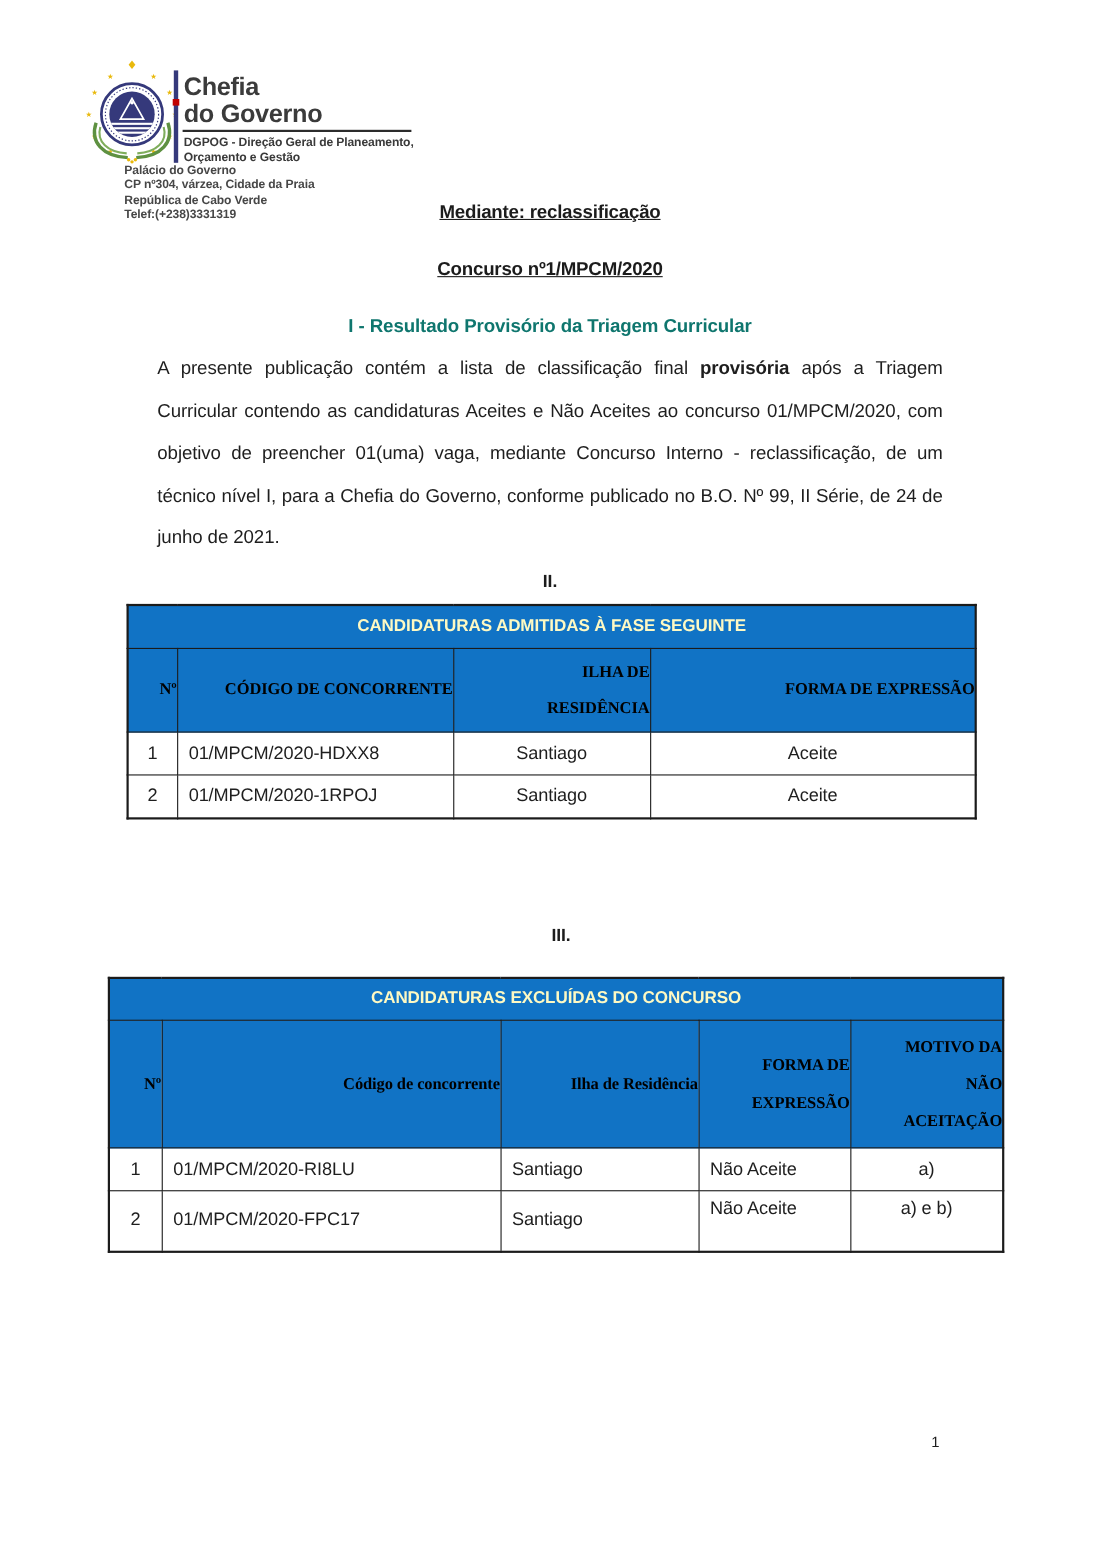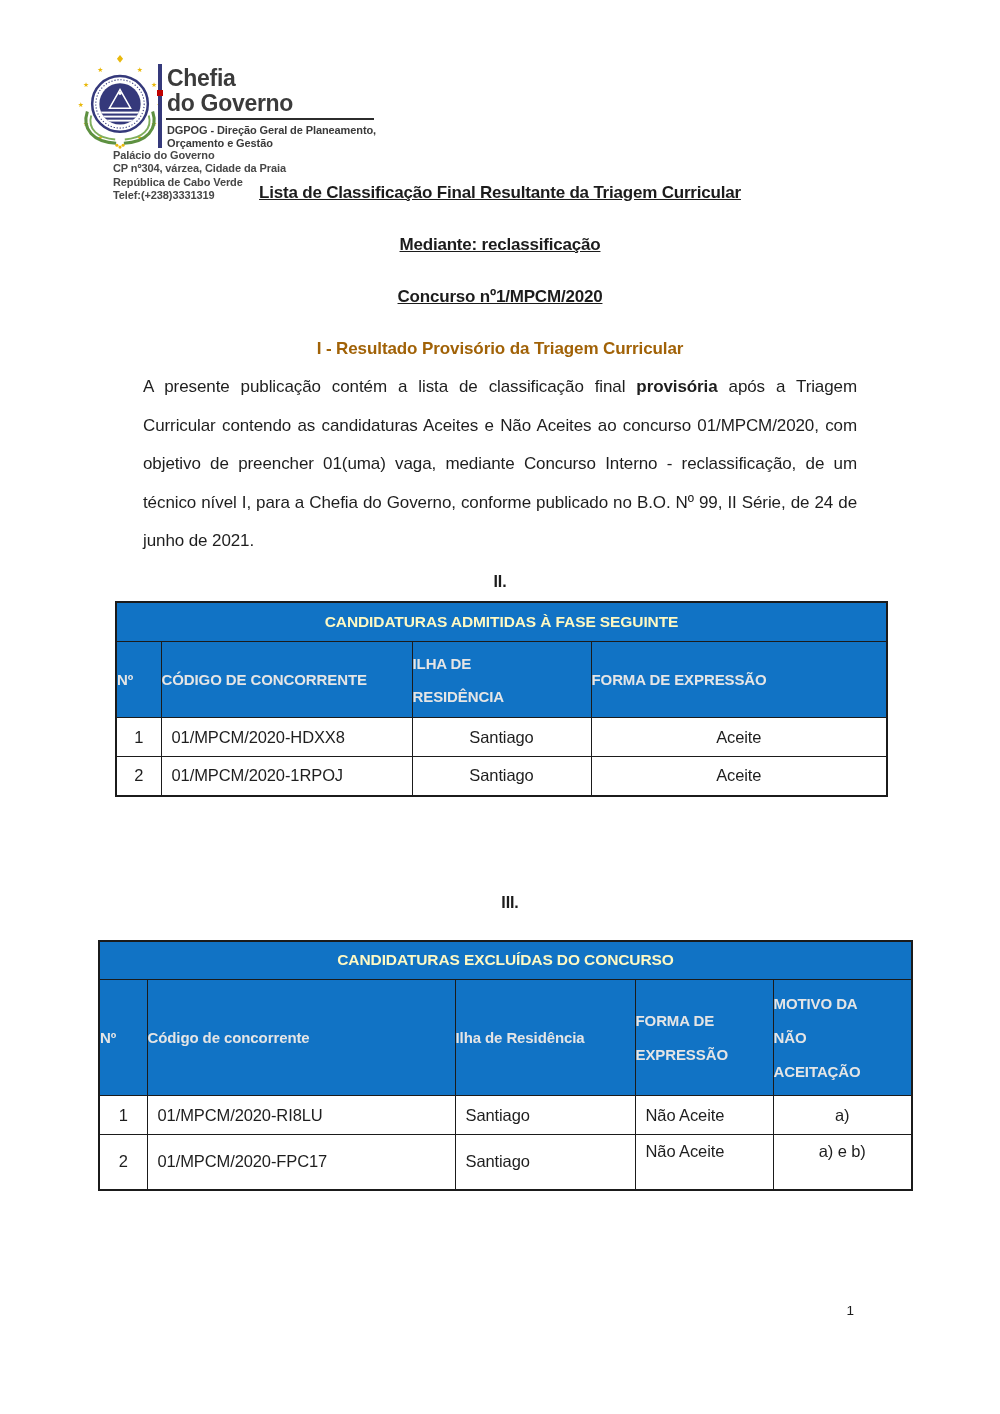--- a/index.html
+++ b/index.html
@@ -16,41 +16,41 @@
   .divider { position:absolute; left:158px; top:34px; width:3.5px; height:84px; background:#35397B; }
   .divider-dot { position:absolute; left:156.5px; top:60px; width:6px; height:6px; background:#C00000; }
   .org-name { position:absolute; left:167px; top:36px; font-size:23px; font-weight:bold; color:#3b3b3b; line-height:25px; letter-spacing:-0.3px; }
   .org-underline { position:absolute; left:166px; top:88px; width:208px; border-bottom:2.5px solid #2c2c2c; }
   .dgpog { position:absolute; left:167px; top:94px; font-size:11px; font-weight:bold; color:#3a3a3a; line-height:13px; }
   .address { position:absolute; left:84px; top:119px; font-size:11px; font-weight:600; color:#474747; line-height:13.4px;margin-left:29px; }
 
   
   .doc-title { text-align:center; font-size:17px; font-weight:bold; text-decoration:underline; color:#1c1c1c; line-height:22px; margin-bottom:30px; letter-spacing:-0.2px; }
   .doc-title:first-of-type { margin-top:52px; }
-  .section-heading { text-align:center; font-size:17px; font-weight:bold; color:#a16207; line-height:22px; margin-top:17px; }
+  .section-heading { text-align:center; font-size:17px; font-weight:bold; color:#0f766e; line-height:22px; margin-top:17px; }
 
   
   .body-par { margin:8px 143px 0 143px; font-size:17px; line-height:38.5px; text-align:justify; color:#1e1e1e; }
   .body-par .bold { font-weight:bold; }
 
   
   .roman-label { text-align:center; font-size:16px; font-weight:bold; color:#1c1c1c; line-height:22px; }
   .roman-label.two { margin-top:10px; }
   .roman-label.three { margin-top:95px;padding-left:20px; }
 
   
   table { border-collapse:collapse; table-layout:fixed; }
   td, th { border:1px solid #1b1b1b; }
   table { border:2px solid #1b1b1b; }
   .tbl-admitted { margin-left:115px; width:771px; margin-top:8px; }
   .tbl-excluded { margin-left:98px;  width:813px; margin-top:26px; }
   .tbl-title th { background:#1173C5; color:#fef9c3; font-size:15.5px; font-weight:bold; text-align:center; letter-spacing:-0.1px; }
   .tbl-admitted .tbl-title th { height:40px; }
   .tbl-excluded .tbl-title th { height:39px; }
-  .tbl-head th { background:#1173C5; color:#e5e5e5; font-size:15px; font-weight:bold; text-align:left; vertical-align:middle; }
+  .tbl-head th { background:#1173C5; color:#000000; font-size:15px; font-weight:bold; text-align:right; vertical-align:middle;font-family:Liberation Serif, serif; }
   .tbl-admitted .tbl-head th { height:76px; line-height:33px; }
   .tbl-excluded .tbl-head th { height:116px; line-height:34px; }
   .hline { display:block; }
   .tbl-row td { font-size:16.5px; color:#1e1e1e; vertical-align:middle; }
   .tbl-admitted .tbl-row td { height:39px; }
   .tbl-excluded .row-1 td { height:39px; }
   .tbl-excluded .row-2 td { height:55px; }
   td.c { text-align:center; }
   td.l { text-align:left; padding-left:10px; }
   td.vtop { vertical-align:top; padding-top:7px; }
@@ -120,21 +120,20 @@
     </div>
 
     <div class="address">
       <span class="hline">Palácio do Governo</span>
       <span class="hline">CP nº304, várzea, Cidade da Praia</span>
       <span class="hline">República de Cabo Verde</span>
       <span class="hline">Telef:(+238)3331319</span>
     </div>
   </div>
 
-  <div class="doc-title">Lista de Classificação Final Resultante da Triagem Curricular</div>
   <div class="doc-title">Mediante: reclassificação</div>
   <div class="doc-title">Concurso nº1/MPCM/2020</div>
   <div class="section-heading">I - Resultado Provisório da Triagem Curricular</div>
 
   <p class="body-par"><span>A presente publicação contém a lista de classificação final </span><span class="bold">provisória</span><span> após a Triagem Curricular contendo as candidaturas Aceites e Não Aceites ao concurso 01/MPCM/2020, com objetivo de preencher 01(uma) vaga, mediante Concurso Interno - reclassificação, de um técnico nível I, para a Chefia do Governo, conforme publicado no B.O. Nº 99, II Série, de 24 de junho de 2021.</span></p>
 
   <div class="roman-label two">II.</div>
 
   <table class="tbl-admitted">
     <colgroup>

